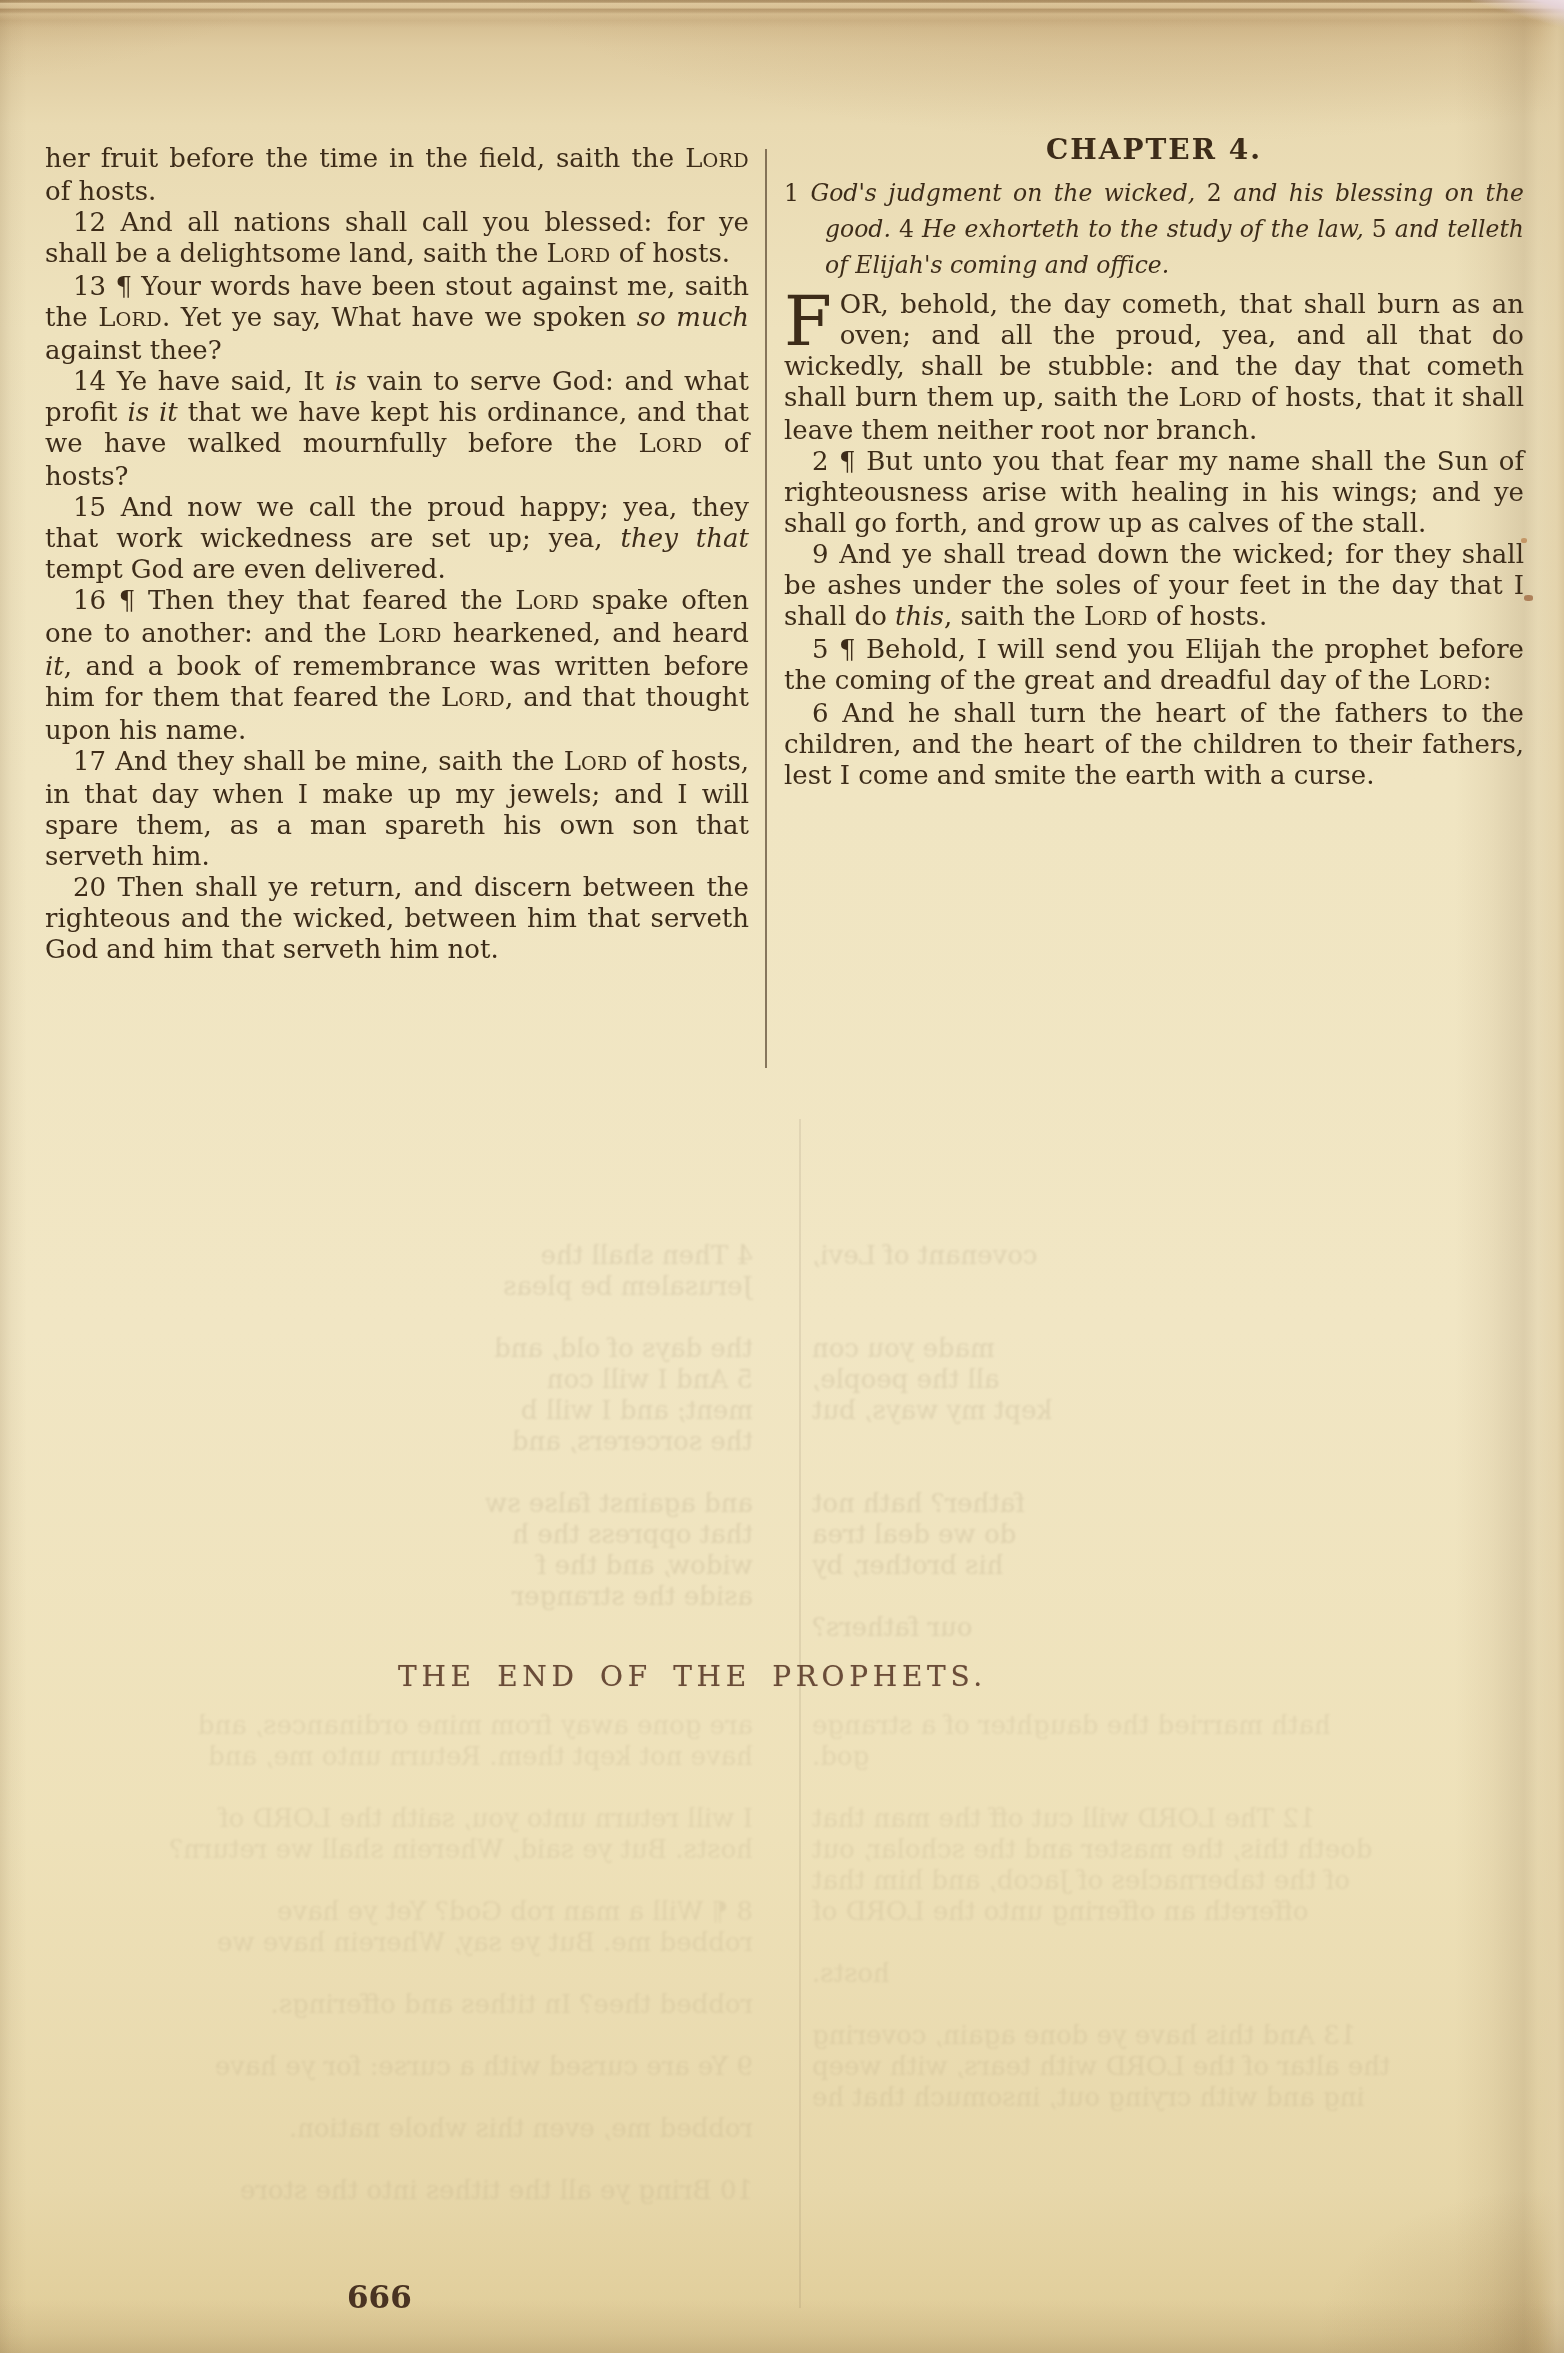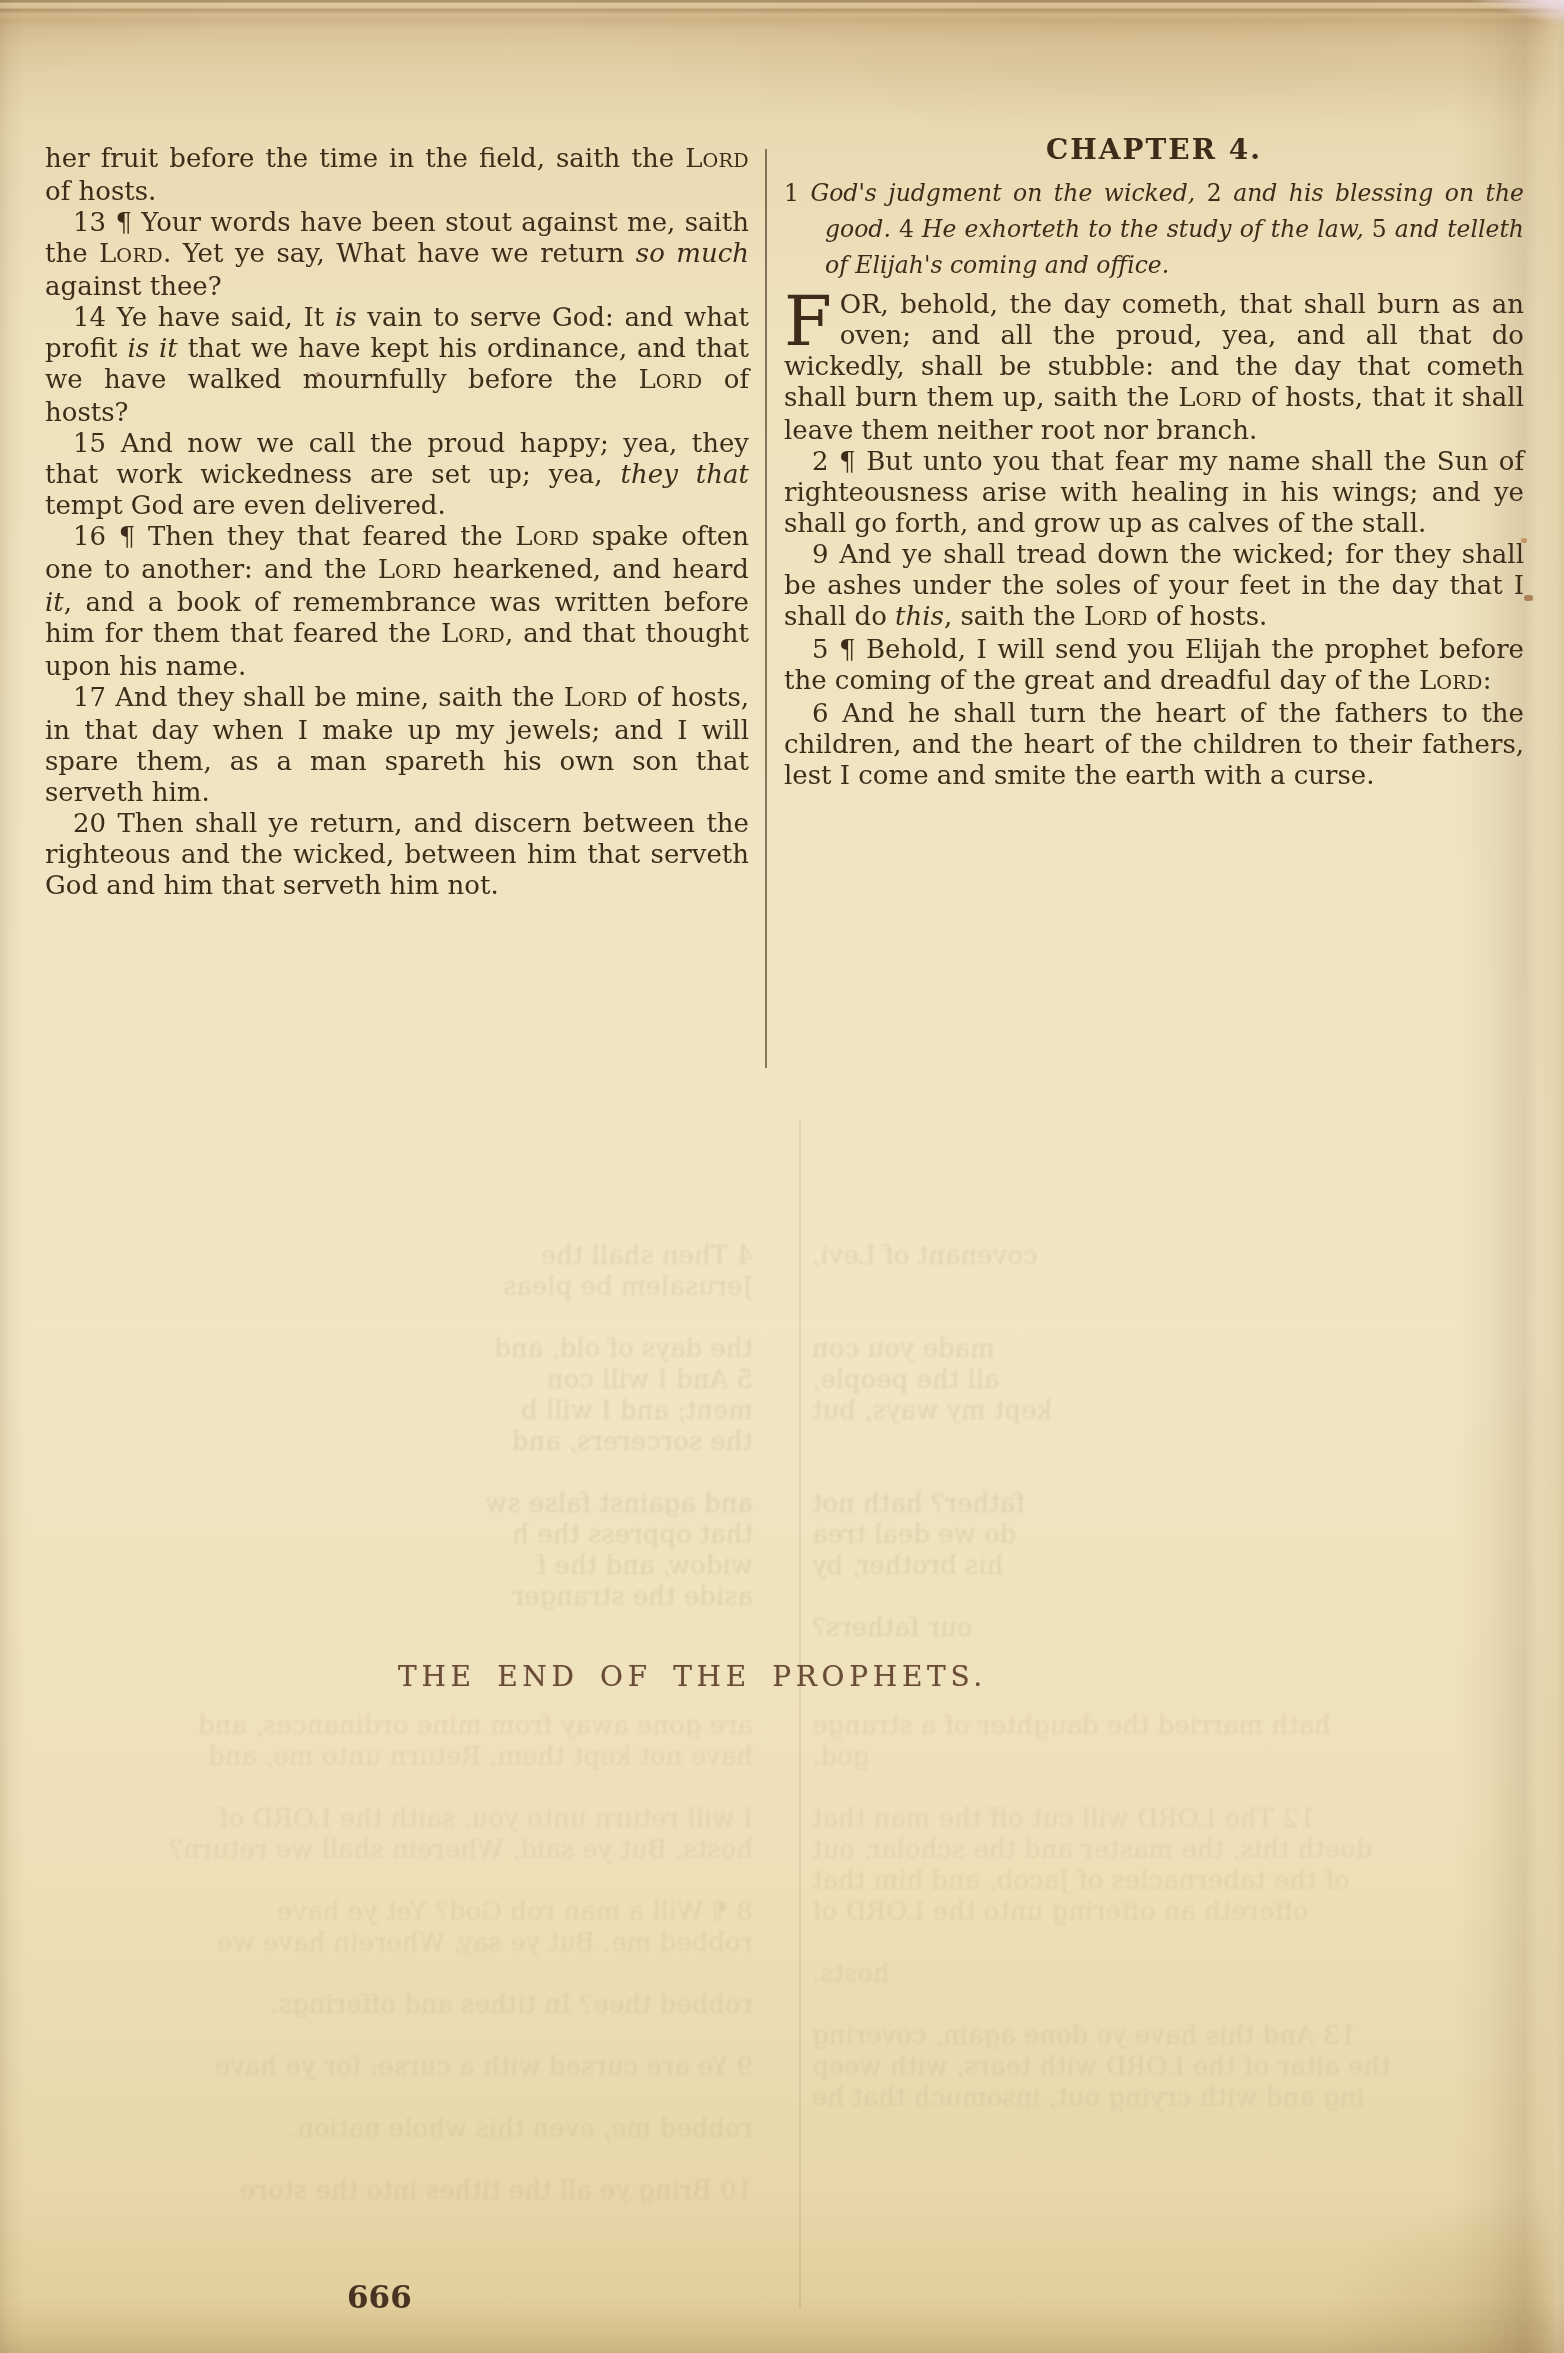--- a/index.html
+++ b/index.html
@@ -137,21 +137,22 @@
   <div class="corner-sliver"></div>
   <div class="speck" style="left:1521px;top:538px;width:5.5px;height:4.7px;background:#b06a30;opacity:.55;"></div>
   <div class="speck" style="left:1524px;top:595px;width:9.4px;height:5.5px;background:#8a4a22;opacity:.6;border-radius:40%;"></div>
   <div class="speck" style="left:316px;top:372px;width:3.9px;height:3.9px;background:#7a3c20;opacity:.45;"></div>
 
 
   <div class="divider"></div>
 
   <div class="col col-left" id="col-left">
       <p class="verse"><span>her fruit before the time in the field, saith the </span><span>L</span><span class="sc">ORD</span><span> of hosts.</span></p>
-      <p class="verse ind"><span>13 ¶ Your words have been stout against me, saith the </span><span>L</span><span class="sc">ORD</span><span>. Yet ye say, What have we return </span><span class="it">so much</span><span> against thee?</span></p>
+      <p class="verse ind"><span>12 And all nations shall call you blessed: for ye shall be a delightsome land, saith the </span><span>L</span><span class="sc">ORD</span><span> of hosts.</span></p>
+      <p class="verse ind"><span>13 ¶ Your words have been stout against me, saith the </span><span>L</span><span class="sc">ORD</span><span>. Yet ye say, What have we spoken </span><span class="it">so much</span><span> against thee?</span></p>
       <p class="verse ind"><span>14 Ye have said, It </span><span class="it">is</span><span> vain to serve God: and what profit </span><span class="it">is it</span><span> that we have kept his ordinance, and that we have walked mournfully before the </span><span>L</span><span class="sc">ORD</span><span> of hosts?</span></p>
       <p class="verse ind"><span>15 And now we call the proud happy; yea, they that work wickedness are set up; yea, </span><span class="it">they that</span><span> tempt God are even delivered.</span></p>
       <p class="verse ind"><span>16 ¶ Then they that feared the </span><span>L</span><span class="sc">ORD</span><span> spake often one to another: and the </span><span>L</span><span class="sc">ORD</span><span> hearkened, and heard </span><span class="it">it</span><span>, and a book of remembrance was written before him for them that feared the </span><span>L</span><span class="sc">ORD</span><span>, and that thought upon his name.</span></p>
       <p class="verse ind"><span>17 And they shall be mine, saith the </span><span>L</span><span class="sc">ORD</span><span> of hosts, in that day when I make up my jewels; and I will spare them, as a man spareth his own son that serveth him.</span></p>
       <p class="verse ind"><span>20 Then shall ye return, and discern between the righteous and the wicked, between him that serveth God and him that serveth him not.</span></p>
     </div>
 
   <div class="col col-right">
     <h2 class="chapter-heading">CHAPTER 4.</h2>
     <p class="summary" id="summary"><span class="up">1 </span><span>God's judgment on the wicked, </span><span class="up">2 </span><span>and his blessing on the good. </span><span class="up">4 </span><span>He exhorteth to the study of the law, </span><span class="up">5 </span><span>and telleth of Elijah's coming and office.</span></p>

